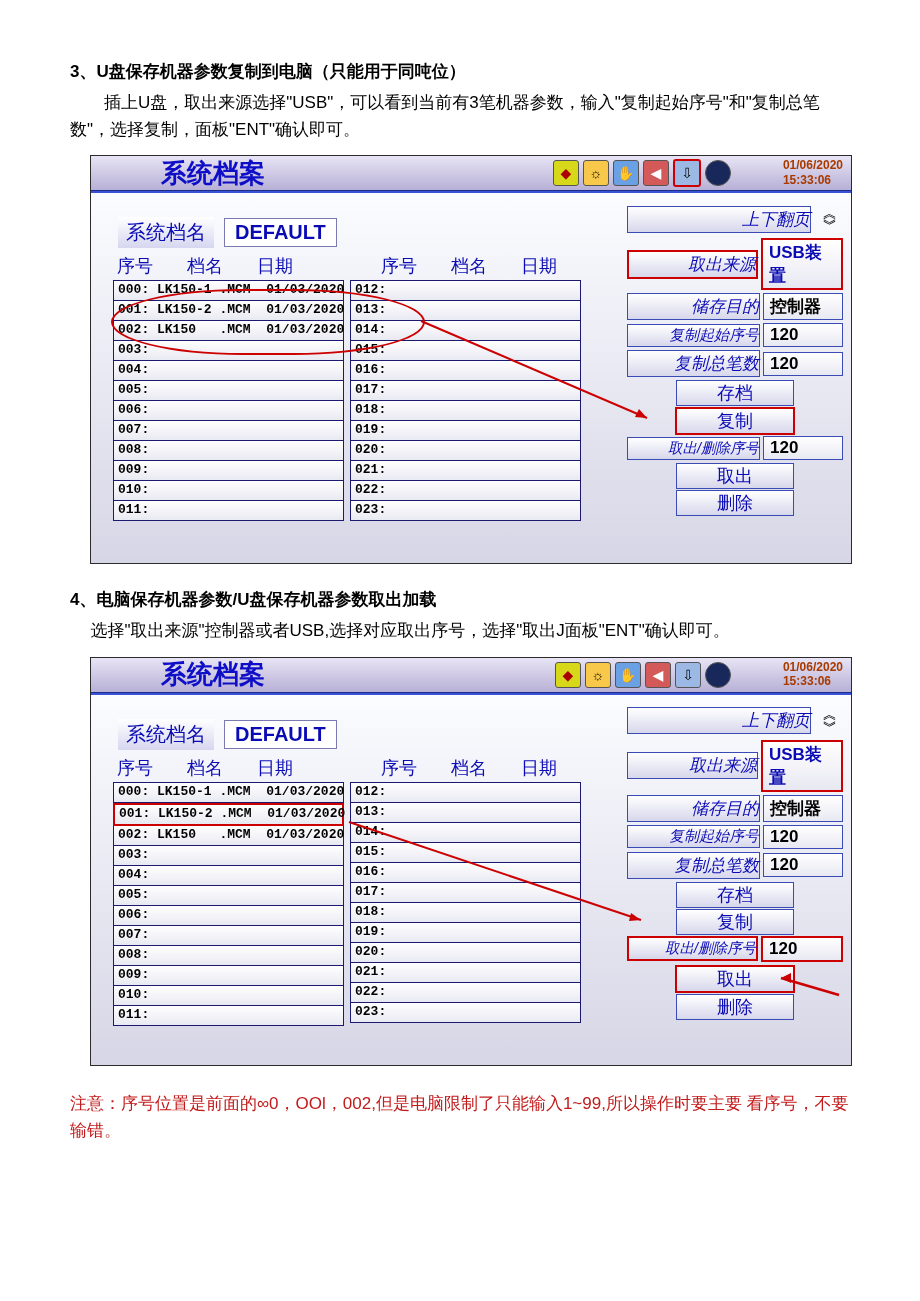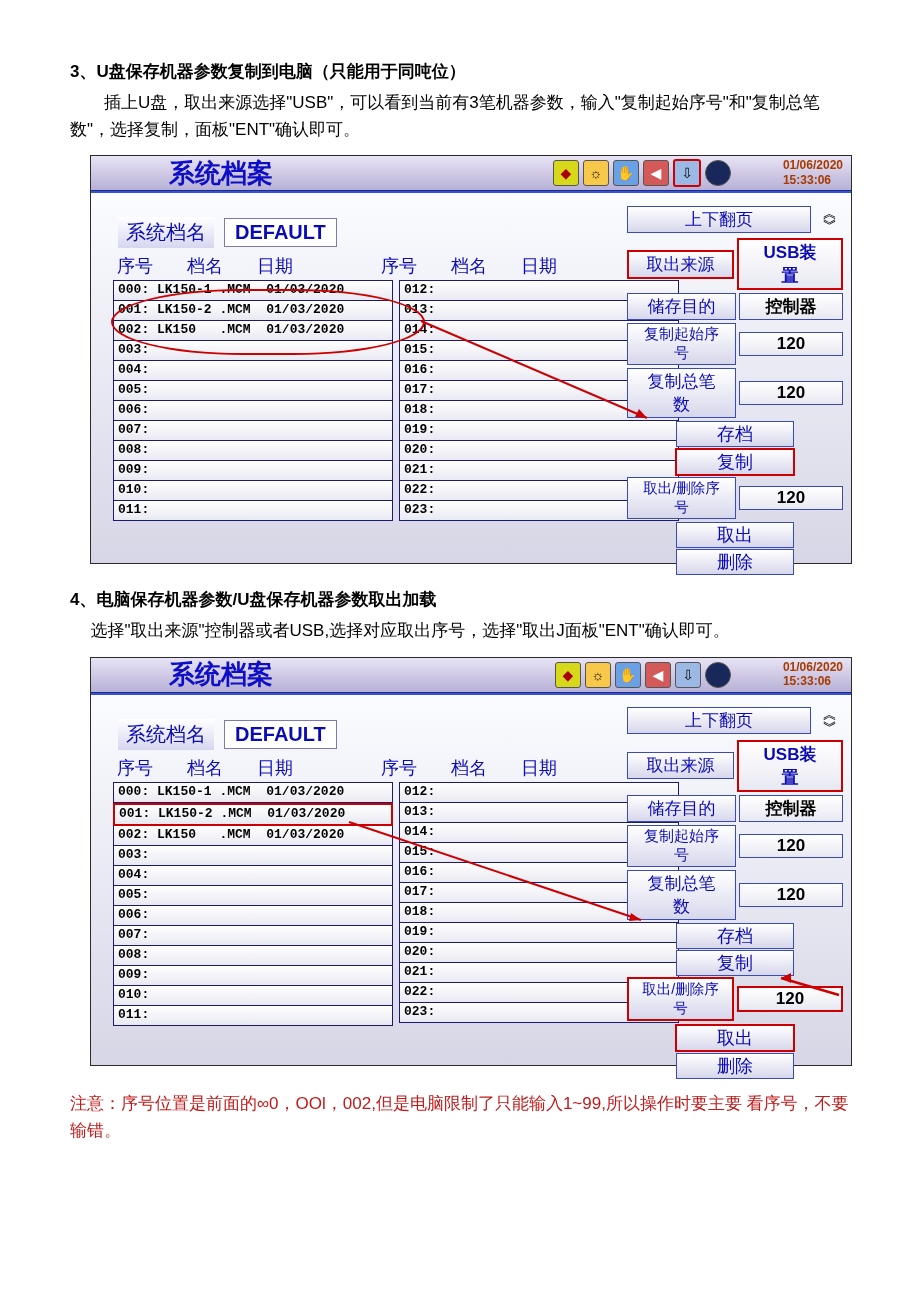--- a/index.html
+++ b/index.html
@@ -25,21 +25,20 @@
     font-family:"Microsoft YaHei",sans-serif;
     font-size:15px;
   }
   .hmi-title{
     height:34px;
     background:linear-gradient(#e8e4f5,#b7b0d6);
     border-bottom:1px solid #1a2b8a;
     display:flex;
     align-items:center;
     position:relative;
-    padding-left:8px;
   }
   .hmi-title .tbl{
     font-family:"KaiTi","STKaiti",serif;
     color:#0e0ec7;
     font-size:26px;
     font-weight:bold;
     margin-left:70px;
   }
   .hmi-title .icons{
     position:absolute;
@@ -73,21 +72,21 @@
   .list-hdr{
     display:flex;gap:0;margin:4px 0 0 18px;
     font-size:18px;color:#0b0bb5;
   }
   .list-hdr span{padding-right:34px;}
   .two-cols{
     margin:2px 0 0 14px;
     display:flex;gap:6px;
   }
   .file-col{
-    width:280px;
+    width:231px;
   }
   .frow{
     border:1px solid #1b1970;
     font-family:"Courier New",monospace;
     font-weight:bold;font-size:13px;
     background:linear-gradient(#fff,#e9e9f2);
     padding:1px 4px;
     white-space:pre;
     height:17px;
   }
@@ -104,28 +103,29 @@
   .rpanel{
     position:absolute;
     right:8px;top:10px;width:216px;
     font-size:17px;
   }
   .rrow{display:flex;align-items:center;margin-bottom:3px;}
   .rbtn{
     flex:1;
     border:1px solid #3b4bb5;
     background:linear-gradient(#fff,#d7d7ec);
-    color:#0b0bb5;text-align:center;padding:1px 12px;
+    color:#0b0bb5;text-align:right;padding:1px 0;
     font-size:17px;
+    font-style:italic;
   }
   .rval{
     width:66px;
     border:1px solid #3b4bb5;
     background:linear-gradient(#fff,#e8e8f2);
-    color:#0b0bb5;text-align:center;padding:1px 18px;
+    color:#0b0bb5;text-align:left;padding:1px 6px;
     margin-left:3px;font-weight:bold;
   }
   .rtxt{color:#000;}
   .rred2{border:2px solid #c00 !important;}
   .action{
     margin:1px auto;width:110px;
     border:1px solid #3b4bb5;background:linear-gradient(#fff,#d7d7ec);
     color:#0b0bb5;text-align:center;padding:0 3px;font-size:18px;
   }
   .action.rred2{border:3px solid #c00;}

